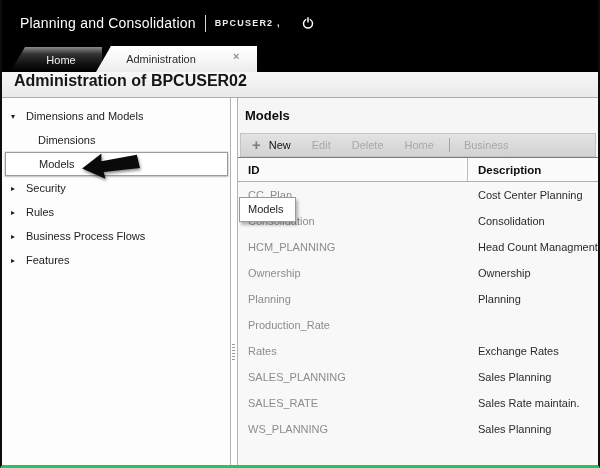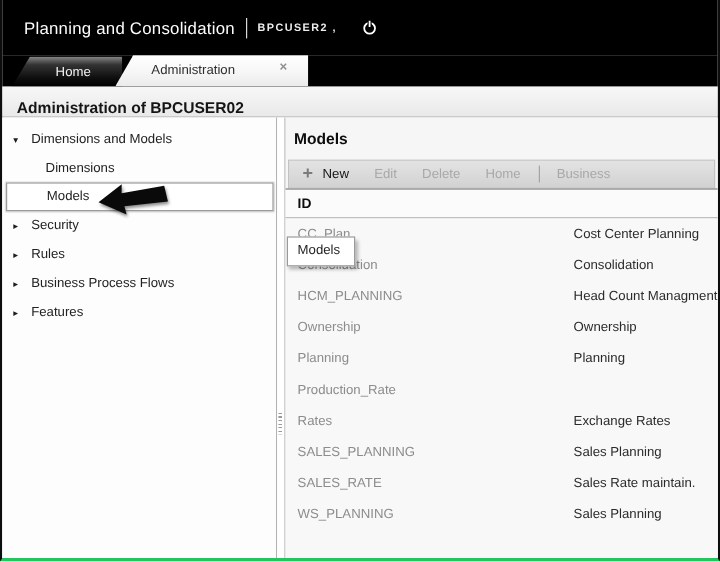--- a/index.html
+++ b/index.html
@@ -42,22 +42,22 @@
   }
   .tab-admin-label{flex:1;text-align:center;padding-left:18px;}
   .tab-close{
     width:24px;text-align:left;color:#8f8f8f;font-size:11px;font-weight:bold;
     cursor:pointer;line-height:1;padding-bottom:6px;
   }
   
   .subheader{
     flex:0 0 25px;background:linear-gradient(#f7f7f7,#e9e9e9);
     border-bottom:1px solid #adadad;
-    display:flex;align-items:flex-end;padding-left:12px;
-    font-size:13px;font-weight:bold;color:#151515;
+    display:flex;align-items:flex-start;padding-left:12px;
+    font-size:16px;font-weight:bold;color:#151515;
   }
   
   .content{flex:1;display:flex;min-height:0;background:#fff;}
   .sidebar{
     flex:0 0 229px;background:#fdfdfd;border-right:1px solid #b3b3b3;
     padding-top:6px;box-sizing:border-box;position:relative;
   }
   .gutter{flex:0 0 6px;background:#fff;border-right:1px solid #b3b3b3;position:relative;}
   .grip{
     position:absolute;left:1px;top:246px;width:3px;height:18px;
@@ -193,20 +193,21 @@
         <span class="tb-btn tb-new">New</span>
         <span class="tb-btn tb-disabled">Edit</span>
         <span class="tb-btn tb-disabled">Delete</span>
         <span class="tb-btn tb-disabled">Home</span>
         <span class="tb-sep"></span>
         <span class="tb-btn tb-disabled">Business</span>
       </div>
 
       <div class="thead">
         <span class="th-id">ID</span>
+        <span class="th-desc">Description</span>
       </div>
 
       <div class="tbody">
   <div class="trow">
     <span class="cell-id">CC_Plan</span>
     <span class="cell-desc">Cost Center Planning</span>
   </div>
 
   <div class="trow">
     <span class="cell-id">Consolidation</span>

